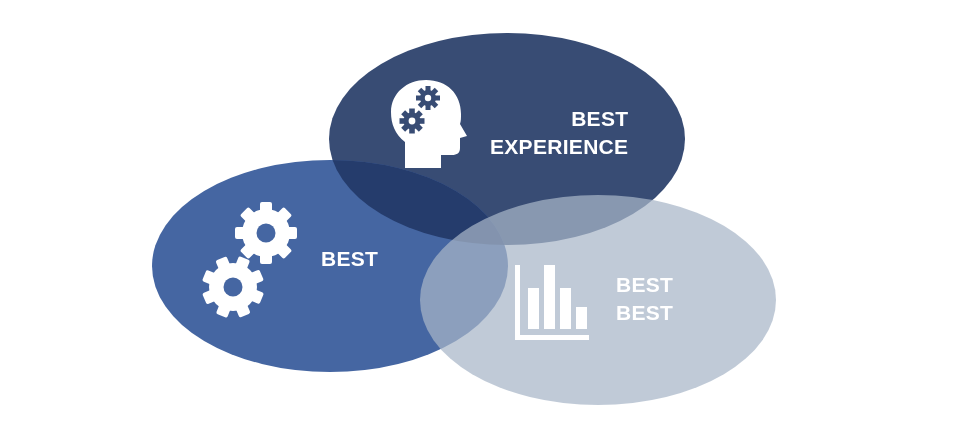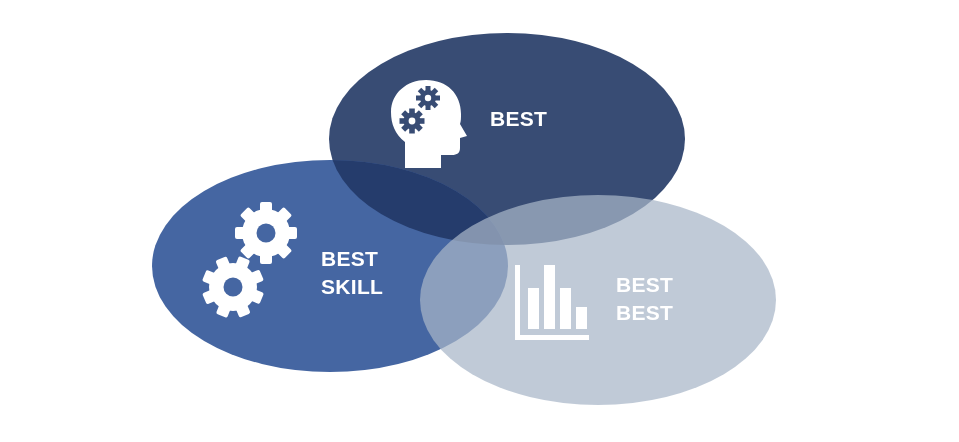--- a/index.html
+++ b/index.html
@@ -1,17 +1,17 @@
 <!DOCTYPE html>
 <html><head>
 <meta charset="utf-8">
 <style>
   html, body { margin:0; padding:0; background:#ffffff; }
   body { width:959px; height:442px; position:relative; overflow:hidden; font-family:"Liberation Sans", sans-serif; }
-  #stage { position:absolute; left:0; top:0; width:959px; height:412px; }
+  #stage { position:absolute; left:0; top:0; width:959px; height:412px;text-align:right; }
   .label { position:absolute; color:#ffffff; font-weight:bold; font-size:21px; line-height:28px; letter-spacing:0.3px; }
   .label div { white-space:nowrap; }
 </style>
 </head>
 <body>
 
 <div id="stage">
   <svg width="959" height="442" viewBox="0 0 959 442" xmlns="http://www.w3.org/2000/svg" style="position:absolute;left:0;top:0;">
     <defs>
       <clipPath id="clipSkill">
@@ -73,24 +73,24 @@
       <rect x="515" y="335" width="74" height="5"></rect>
       <rect x="528" y="288" width="11" height="41"></rect>
       <rect x="544" y="265" width="11" height="64"></rect>
       <rect x="560" y="288" width="11" height="41"></rect>
       <rect x="576" y="307" width="11" height="22"></rect>
     </g>
   </svg>
 
   <div class="label" style="left:490px; top:105px;">
     <div>BEST</div>
+    <div>EXPERIENCE</div>
   </div>
 
   <div class="label" style="left:321px; top:245px;">
     <div>BEST</div>
-    <div>SKILL</div>
   </div>
 
   <div class="label" style="left:616px; top:271px;">
     <div>BEST</div>
     <div>BEST</div>
   </div>
 </div>
 
 </body></html>

